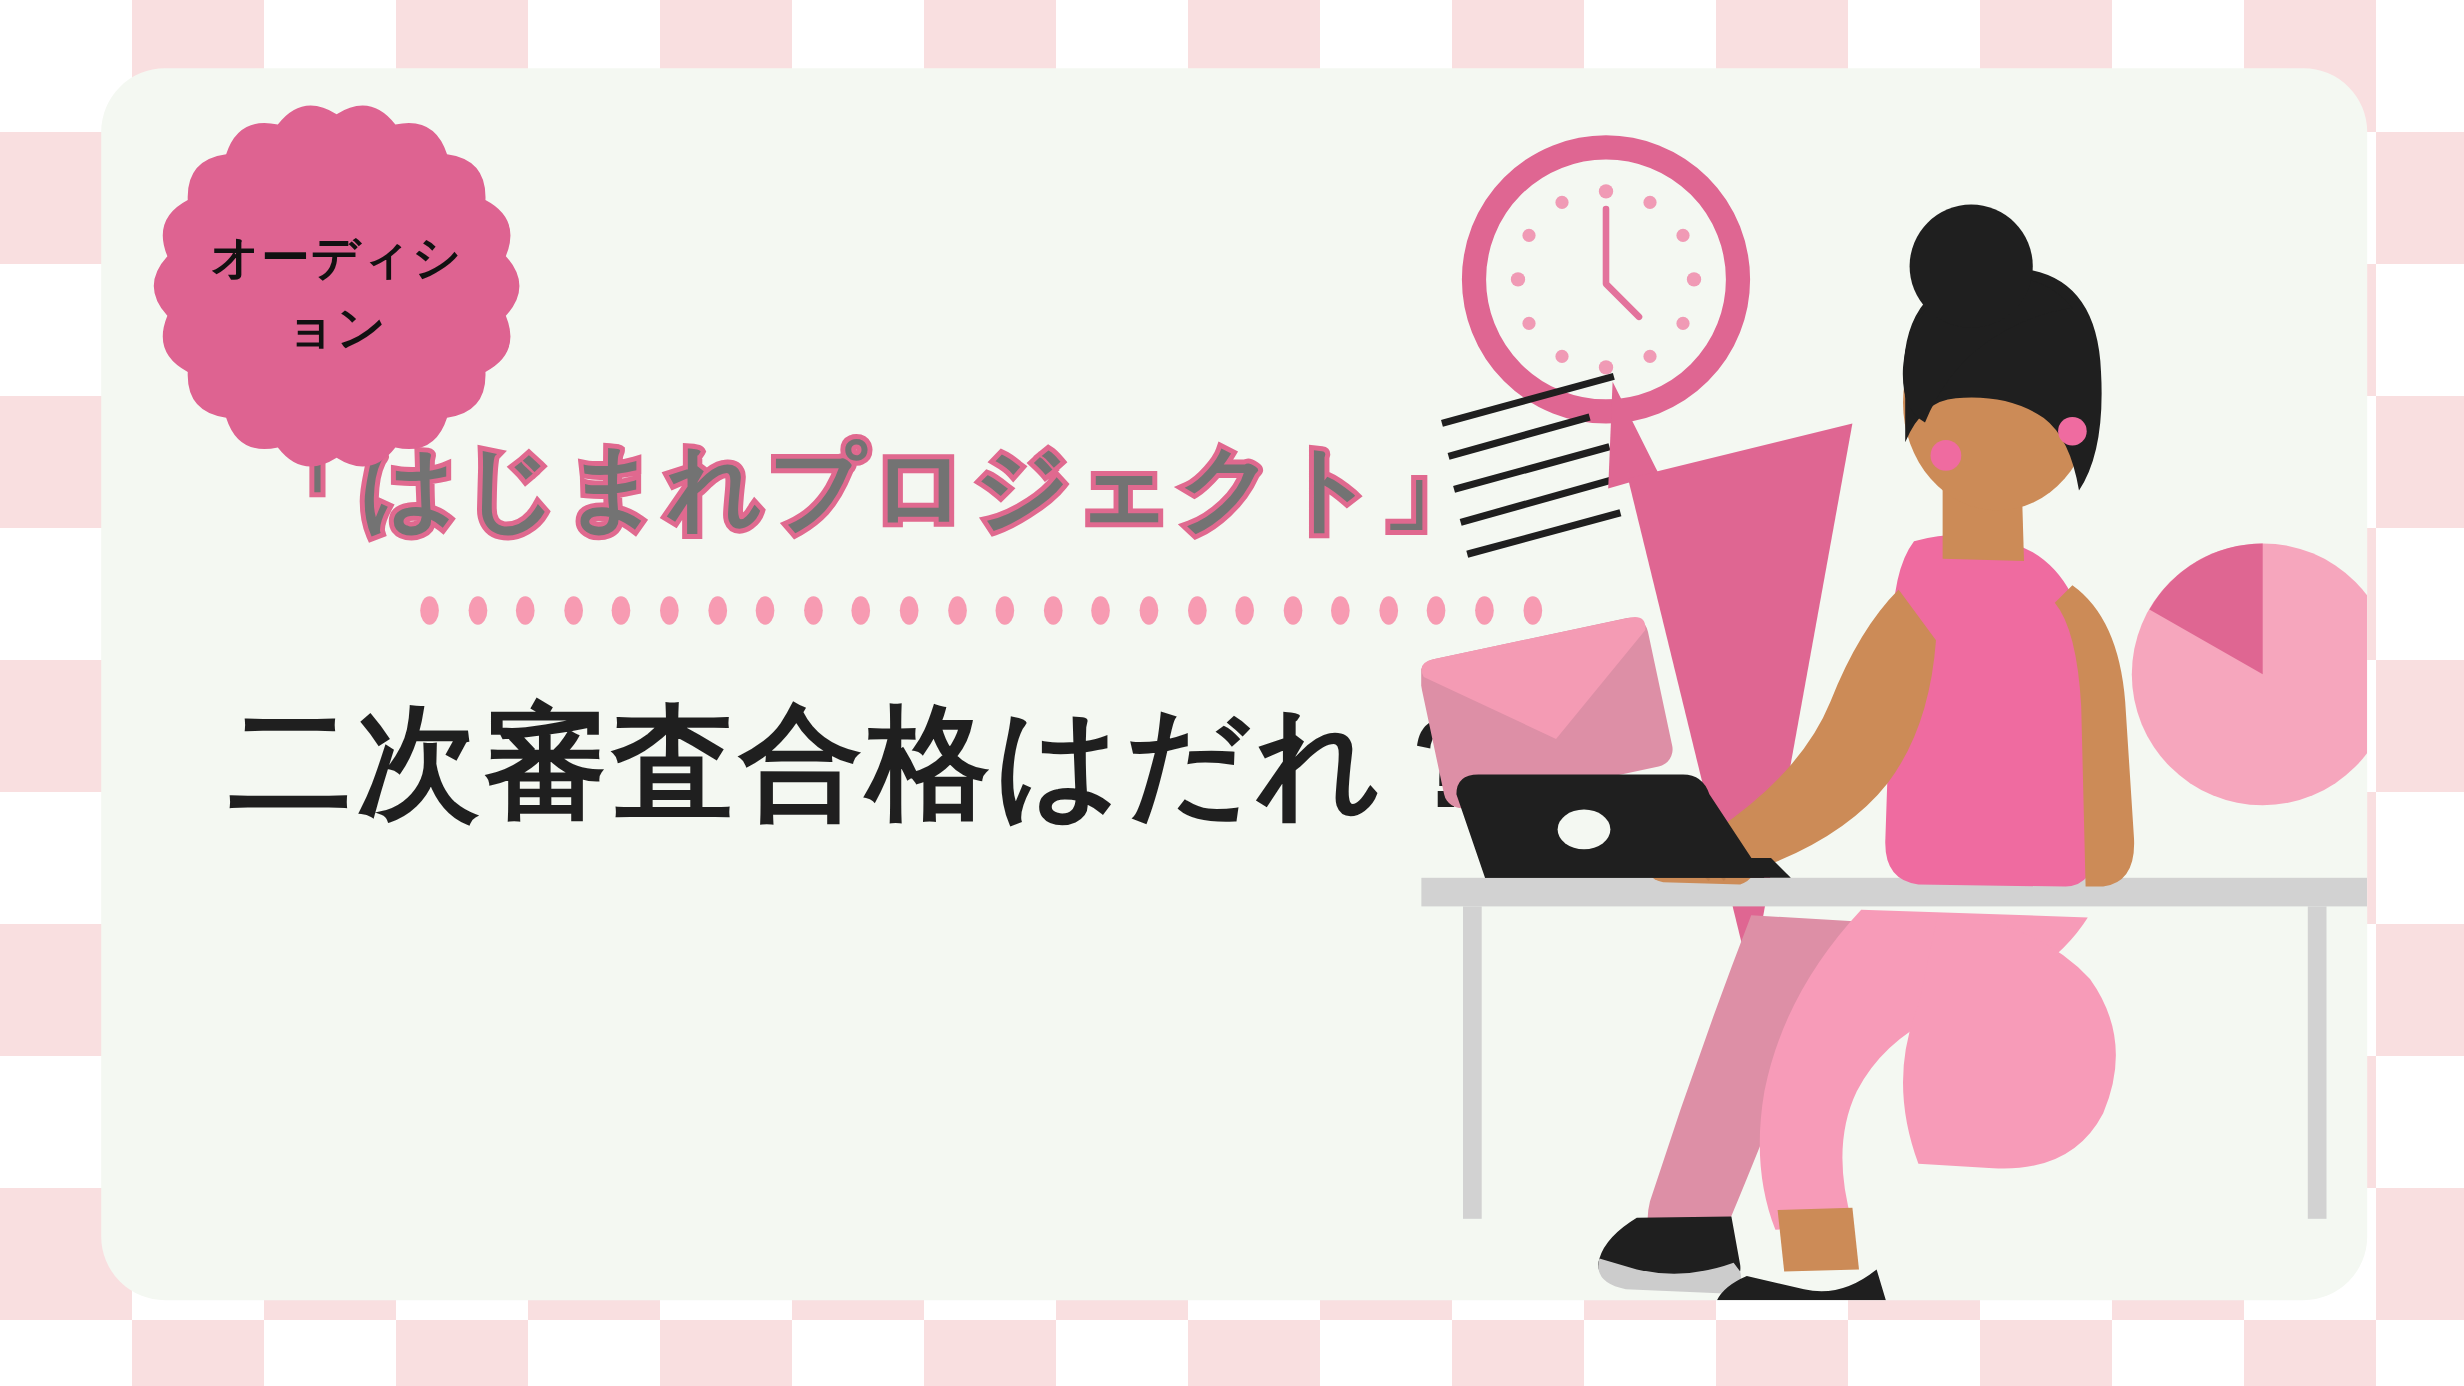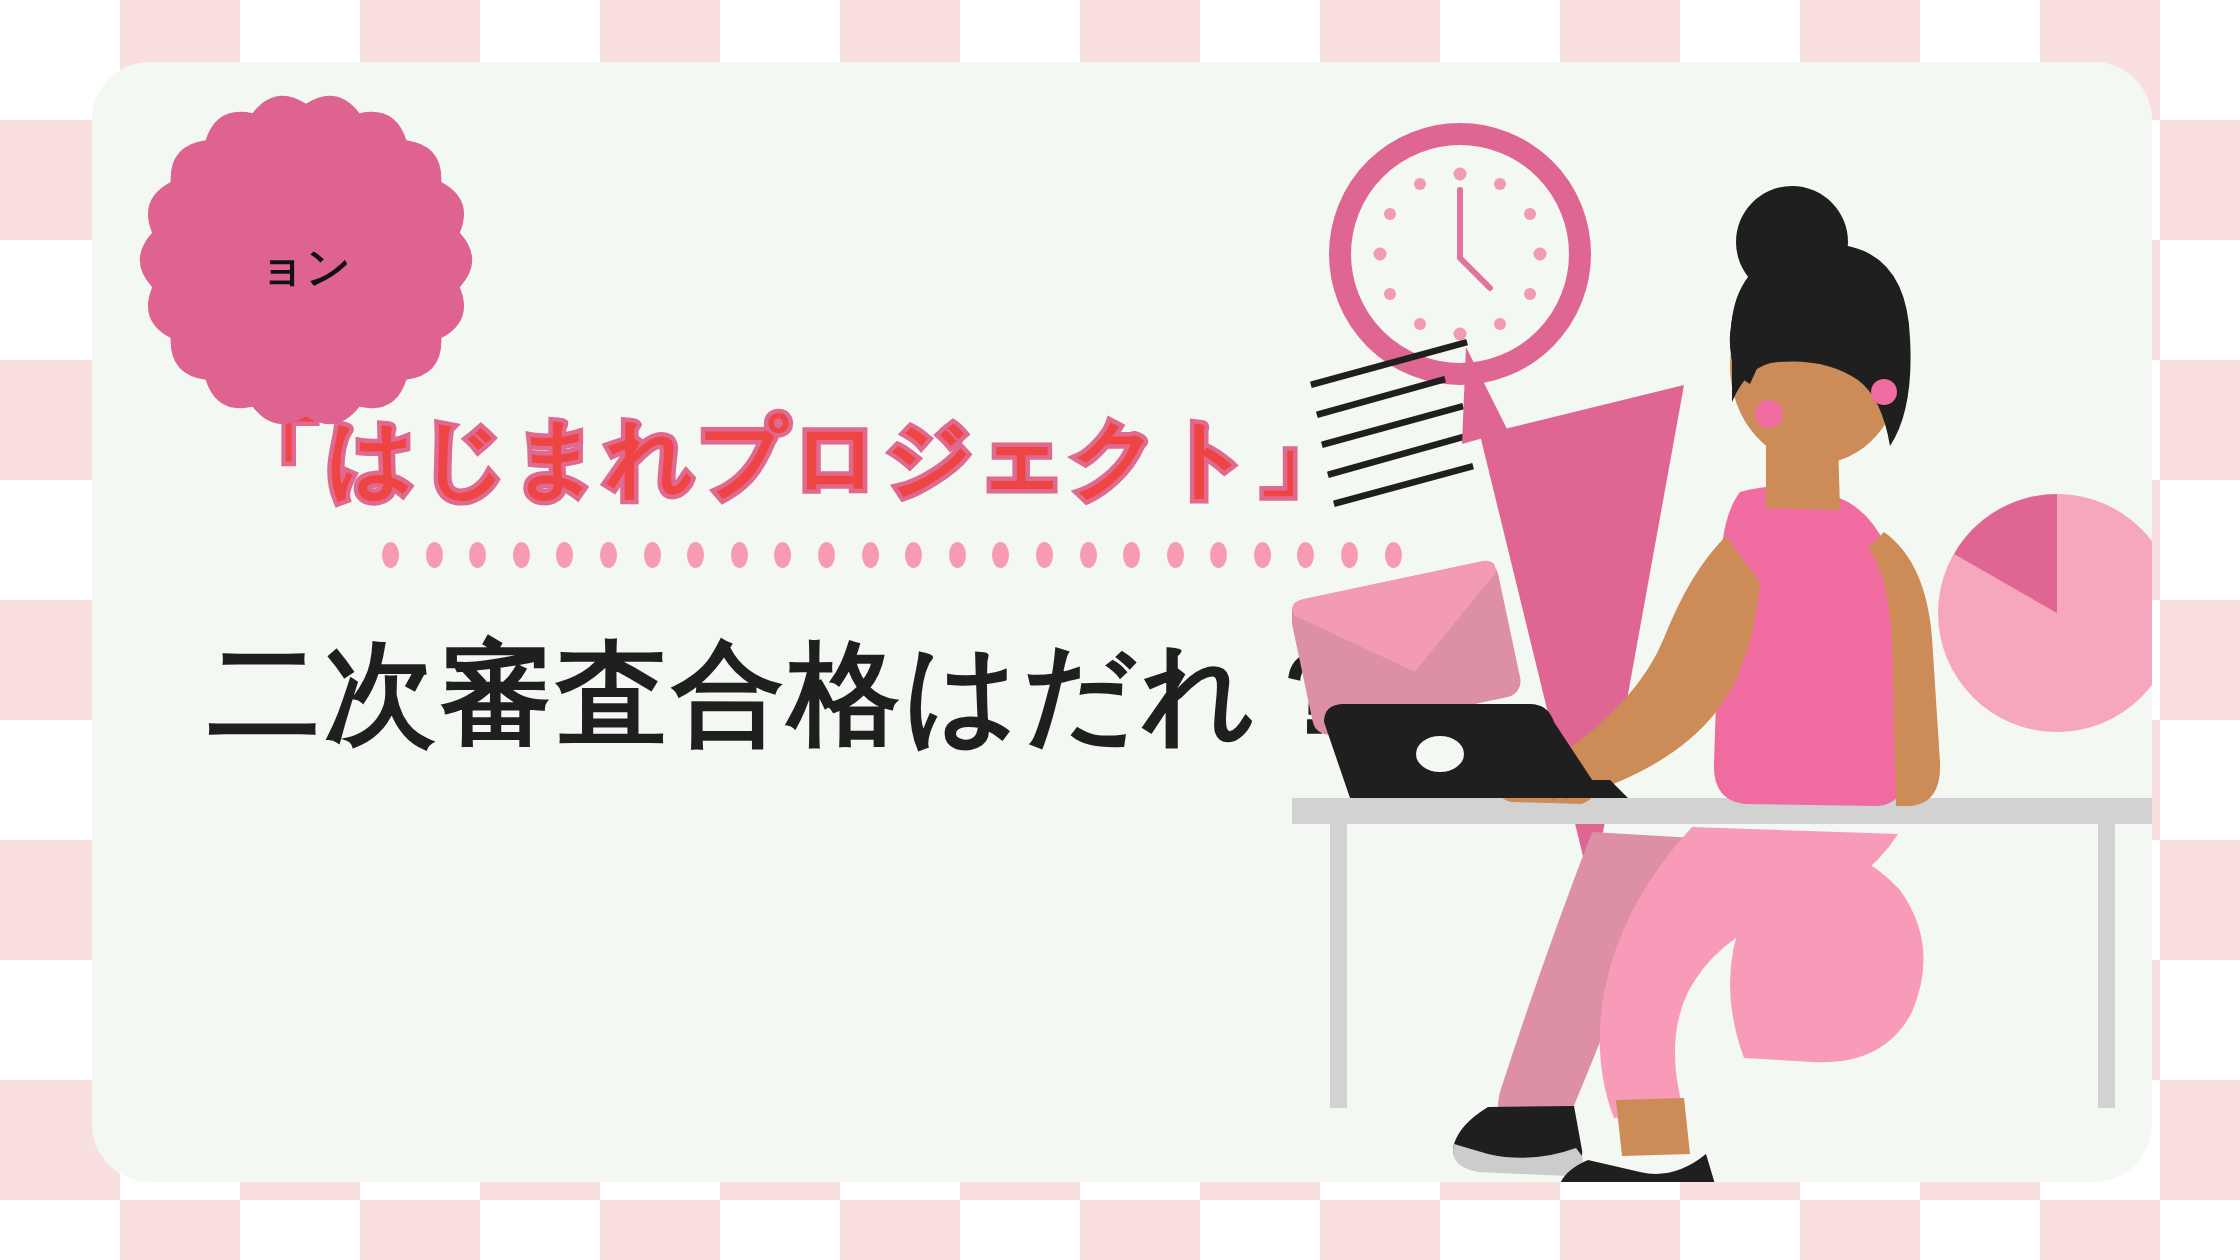--- a/index.html
+++ b/index.html
@@ -73,26 +73,26 @@
     left: 0;
     top: 0;
     width: 1400px;
     height: 100%;
   }
 
   #subtitle {
     position: absolute;
     left: 0;
     right: 0;
-    top: 338px;
+    top: 324px;
     text-align: center;
     font-size: 86px;
     font-weight: 700;
     letter-spacing: 5px;
-    color: #ef4444;
+    color: #737373;
     -webkit-text-stroke: 9px #e0698f;
     paint-order: stroke fill;
     white-space: nowrap;
   }
 
   #divider {
     position: absolute;
     left: 290px;
     top: 478px;
     width: 1020px;
@@ -276,17 +276,18 @@
       </g>
 
     </svg>
   </div>
 
   <div id="badge">
     <svg viewBox="0 0 200 200" xmlns="http://www.w3.org/2000/svg">
       <path id="scallop" fill="#de6391" d="M 100.00 16.00 Q 116.67 5.46 128.73 21.07 Q 148.00 16.86 153.99 35.65 Q 173.54 38.29 172.75 58.00 Q 190.21 67.17 182.72 85.41 Q 196.00 100.00 182.72 114.59 Q 190.21 132.83 172.75 142.00 Q 173.54 161.71 153.99 164.35 Q 148.00 183.14 128.73 178.93 Q 116.67 194.54 100.00 184.00 Q 83.33 194.54 71.27 178.93 Q 52.00 183.14 46.01 164.35 Q 26.46 161.71 27.25 142.00 Q 9.79 132.83 17.28 114.59 Q 4.00 100.00 17.28 85.41 Q 9.79 67.17 27.25 58.00 Q 26.46 38.29 46.01 35.65 Q 52.00 16.86 71.27 21.07 Q 83.33 5.46 100.00 16.00 Z"></path>
     </svg>
     <div id="badge-text">
+      <span>オーディシ</span>
       <span>ョン</span>
     </div>
   </div>
 
 </div>
 
 </body></html>

